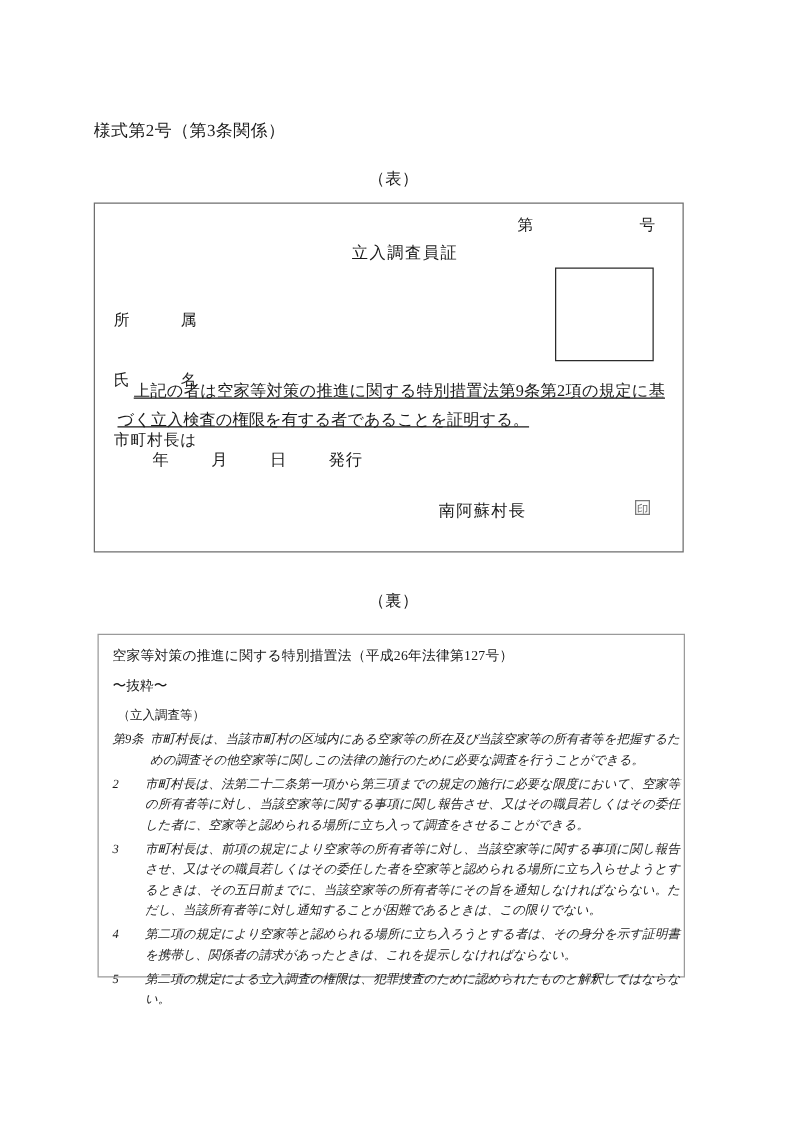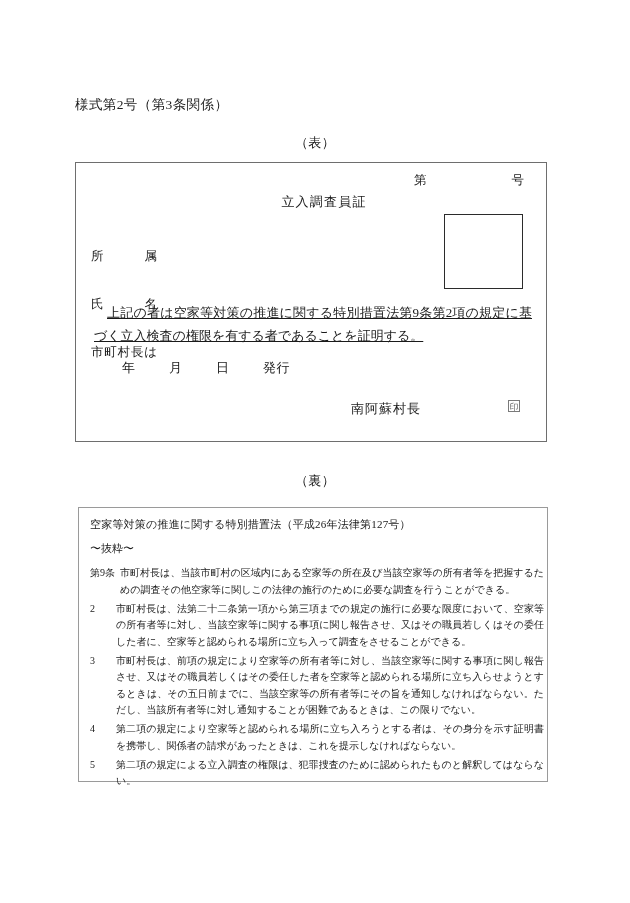--- a/index.html
+++ b/index.html
@@ -177,20 +177,21 @@
     padding-left: 4px;
   }
 
   .clause {
     font-size: 10px;
     line-height: 16.5px;
     margin-bottom: 2.5px;
     text-align: justify;
     display: flex;
     align-items: flex-start;
+    font-style: italic;
   }
   .clause-num {
     flex: 0 0 auto;
     width: 26px;
     white-space: nowrap;
   }
   .clause-num.wide { width: 30px; }
   .clause-body {
     flex: 1 1 auto;
     text-align: justify;
@@ -240,20 +241,21 @@
     </div>
 
   </div>
 
   <div class="side-label back">（裏）</div>
 
   <div class="back-panel">
 
     <div class="law-title">空家等対策の推進に関する特別措置法（平成26年法律第127号）</div>
     <div class="excerpt-mark">〜抜粋〜</div>
+    <div class="section-heading">（立入調査等）</div>
 
     <div class="clause">
       <span class="clause-num wide">第9条</span>
       <span class="clause-body">市町村長は、当該市町村の区域内にある空家等の所在及び当該空家等の所有者等を把握するための調査その他空家等に関しこの法律の施行のために必要な調査を行うことができる。</span>
     </div>
 
     <div class="clause">
       <span class="clause-num">2</span>
       <span class="clause-body">市町村長は、法第二十二条第一項から第三項までの規定の施行に必要な限度において、空家等の所有者等に対し、当該空家等に関する事項に関し報告させ、又はその職員若しくはその委任した者に、空家等と認められる場所に立ち入って調査をさせることができる。</span>
     </div>

